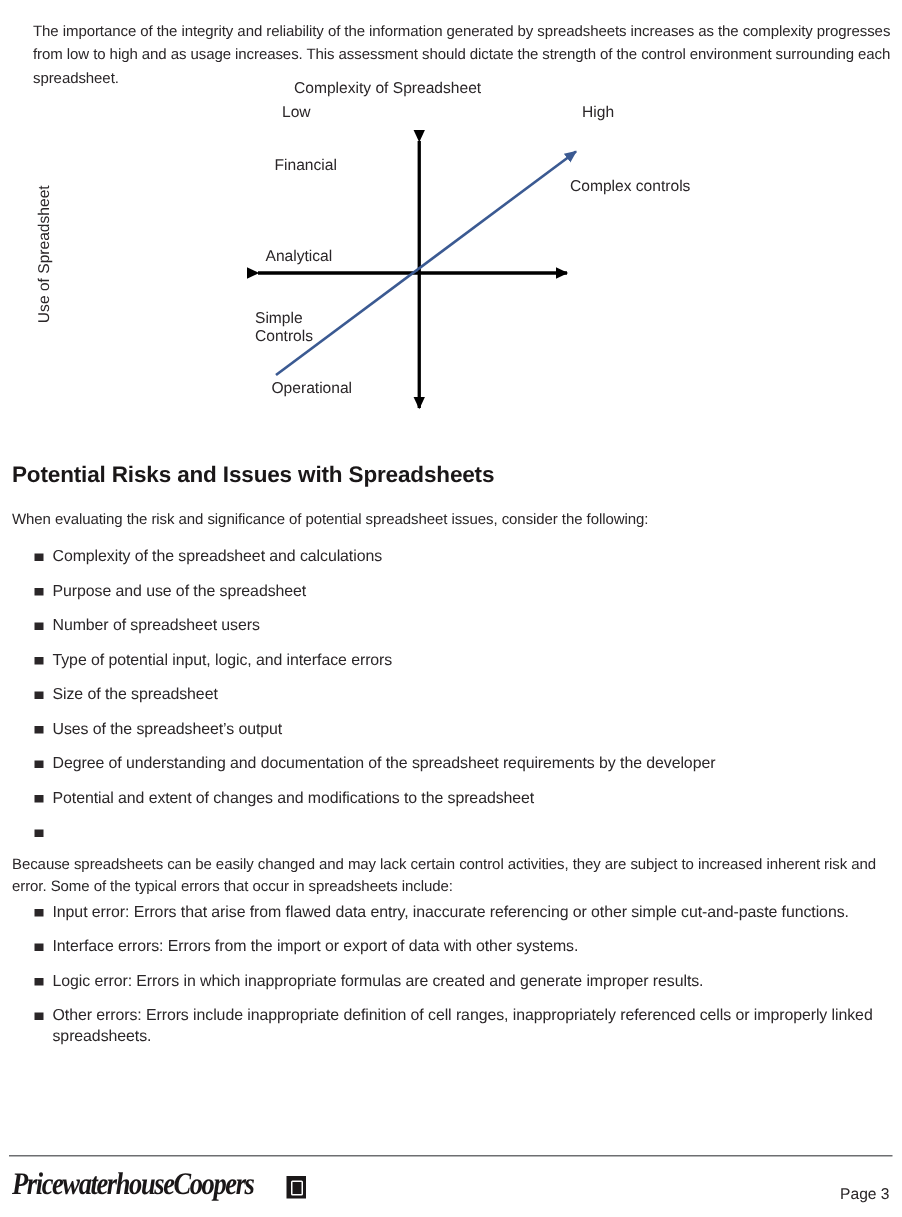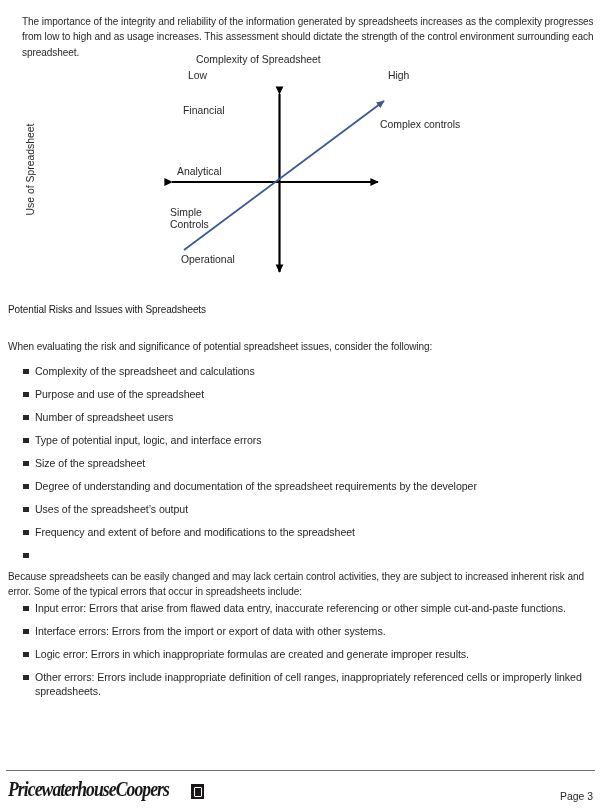--- a/index.html
+++ b/index.html
@@ -70,22 +70,22 @@
     transform: rotate(-90deg);
     transform-origin: 50% 50%;
     font-size: 10.4px;
     color: #2a2628;
   }
 
   
   .h2 {
     position: absolute;
     left: 8px;
-    font-size: 10px;
-    font-weight: normal;
+    font-size: 15px;
+    font-weight: bold;
     color: #1a1718;
     letter-spacing: -0.1px;
     text-align: center;
   }
   .para {
     position: absolute;
     left: 8px;
     width: 585px;
     font-size: 10px;
     line-height: 15.4px;
@@ -216,23 +216,23 @@
   <h2 class="h2" style="top:296px;">Potential Risks and Issues with Spreadsheets</h2>
 
   <p class="para" style="top:329px;">When evaluating the risk and significance of potential spreadsheet issues, consider the following:</p>
 
   <ul class="bullets list-a" style="top:364px;">
     <li><span class="sq"></span><span>Complexity of the spreadsheet and calculations</span></li>
     <li><span class="sq"></span><span>Purpose and use of the spreadsheet</span></li>
     <li><span class="sq"></span><span>Number of spreadsheet users</span></li>
     <li><span class="sq"></span><span>Type of potential input, logic, and interface errors</span></li>
     <li><span class="sq"></span><span>Size of the spreadsheet</span></li>
+    <li><span class="sq"></span><span>Uses of the spreadsheet’s output</span></li>
     <li><span class="sq"></span><span>Degree of understanding and documentation of the spreadsheet requirements by the developer</span></li>
-    <li><span class="sq"></span><span>Uses of the spreadsheet’s output</span></li>
-    <li><span class="sq"></span><span>Frequency and extent of before and modifications to the spreadsheet</span></li>
+    <li><span class="sq"></span><span>Potential and extent of changes and modifications to the spreadsheet</span></li>
     <li><span class="sq"></span></li>
   </ul>
 
   <p class="para" style="top:559px;">Because spreadsheets can be easily changed and may lack certain control activities, they are subject to increased inherent risk and error.  Some of the typical errors that occur in spreadsheets include:</p>
 
   <ul class="bullets list-b" style="top:601px;">
     <li><span class="sq"></span><span>Input error: Errors that arise from flawed data entry, inaccurate referencing or other simple cut-and-paste functions.</span></li>
     <li><span class="sq"></span><span>Interface errors: Errors from the import or export of data with other systems.</span></li>
     <li><span class="sq"></span><span>Logic error: Errors in which inappropriate formulas are created and generate improper results.</span></li>
     <li><span class="sq"></span><span>Other errors: Errors include inappropriate definition of cell ranges, inappropriately referenced cells or improperly linked spreadsheets.</span></li>

